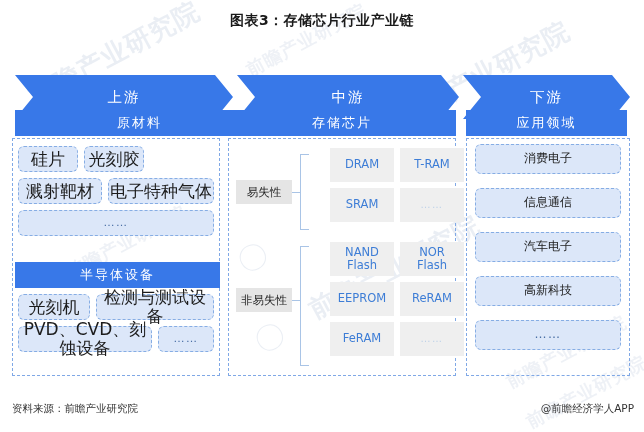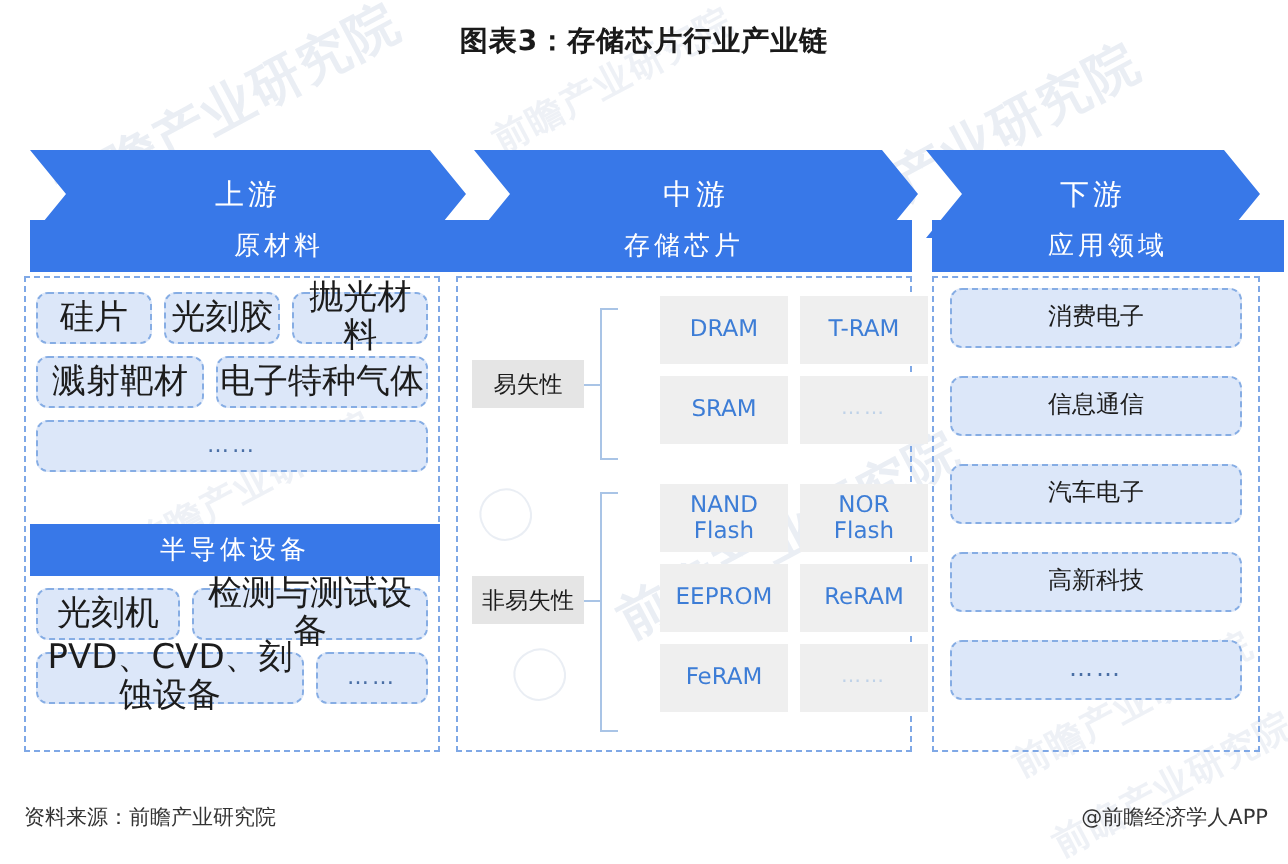--- a/index.html
+++ b/index.html
@@ -173,21 +173,21 @@
     display: flex; align-items: center; justify-content: center;
     color: #3D7DD6;
     font-size: 11.5px;
     text-align: center;
     line-height: 1.15;
   }
   .gbox.empty { color: #BFD2E8; letter-spacing: 1.5px; font-size: 10px; }
   .gap-row { grid-column: 1 / -1; height: 8px; }
 
   
-  .hdr-app { position: absolute; left: 466px; top: 110px; width: 176px; }
+  .hdr-app { position: absolute; left: 466px; top: 110px; width: 161px; }
   .right-body { position: absolute; left: 466px; top: 144px; width: 164px; padding: 0 9px; }
   .right-body .bbox { height: 30px; margin-bottom: 14px; font-size: 12px; }
 
   
   .src {
     position: absolute;
     left: 12px; bottom: 16px;
     font-size: 10.5px;
     color: #333333;
   }
@@ -230,21 +230,20 @@
   <div class="dashbox dash-left"></div>
   <div class="dashbox dash-mid"></div>
   <div class="dashbox dash-right"></div>
 
   <div class="hdr hdr-raw">原材料</div>
 
   <div class="left-body">
     <div class="row">
       <div class="bbox" style="width:60px;">硅片</div>
       <div class="bbox" style="width:60px;">光刻胶</div>
-      <div class="bbox" style="width:70px;">抛光材料</div>
     </div>
     <div class="row">
       <div class="bbox" style="width:84px;">溅射靶材</div>
       <div class="bbox" style="width:106px;">电子特种气体</div>
     </div>
     <div class="row">
       <div class="bbox dots" style="width:196px;">……</div>
     </div>
   </div>
 

